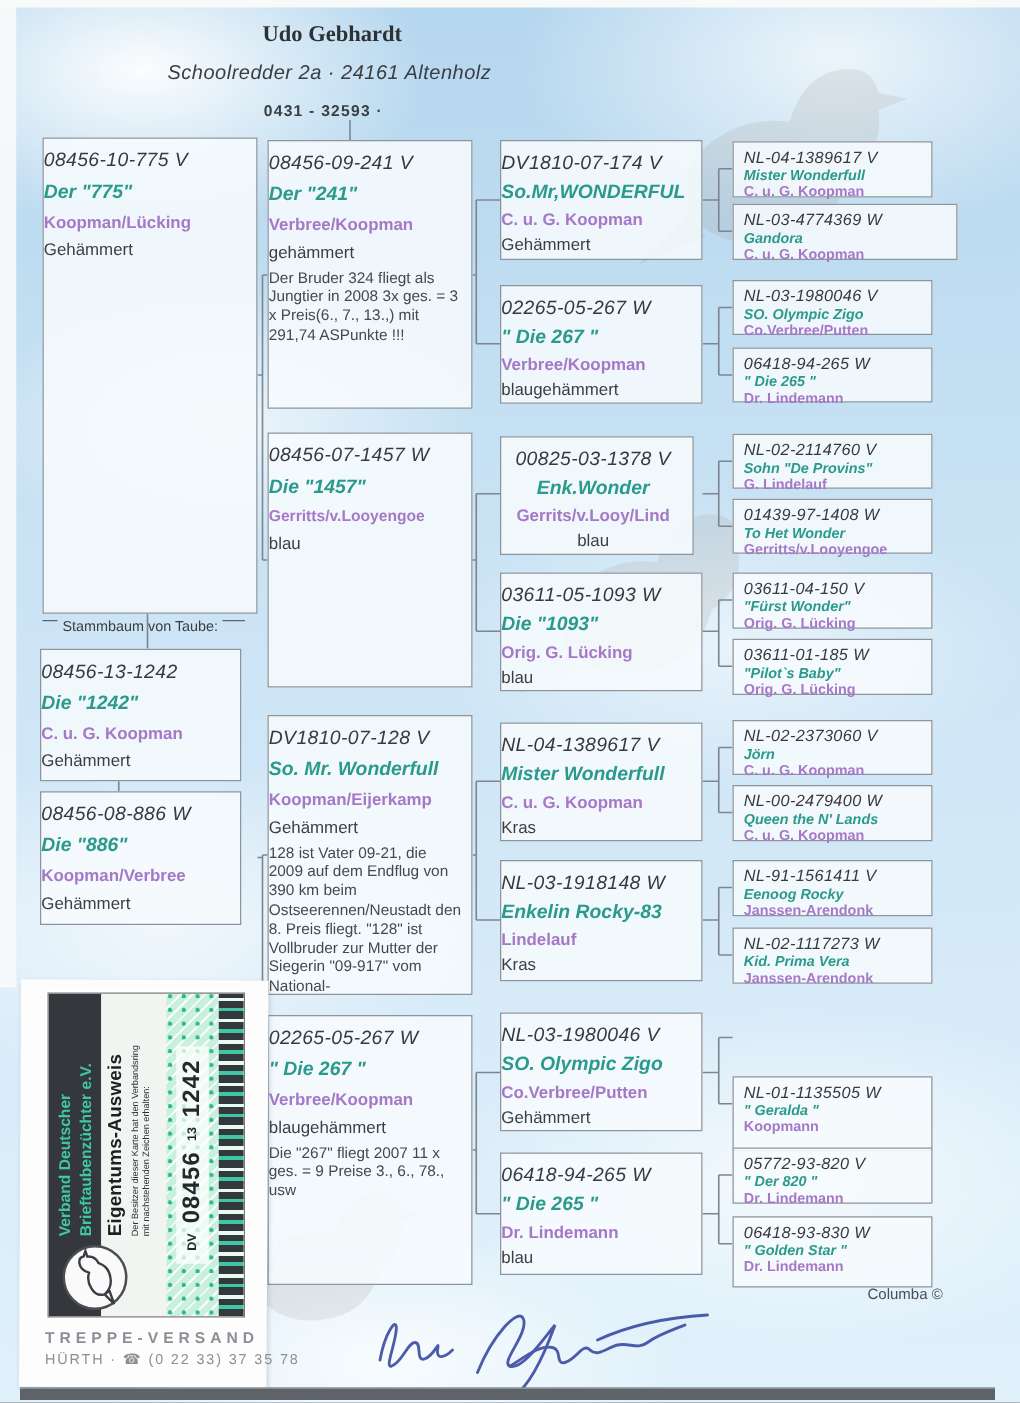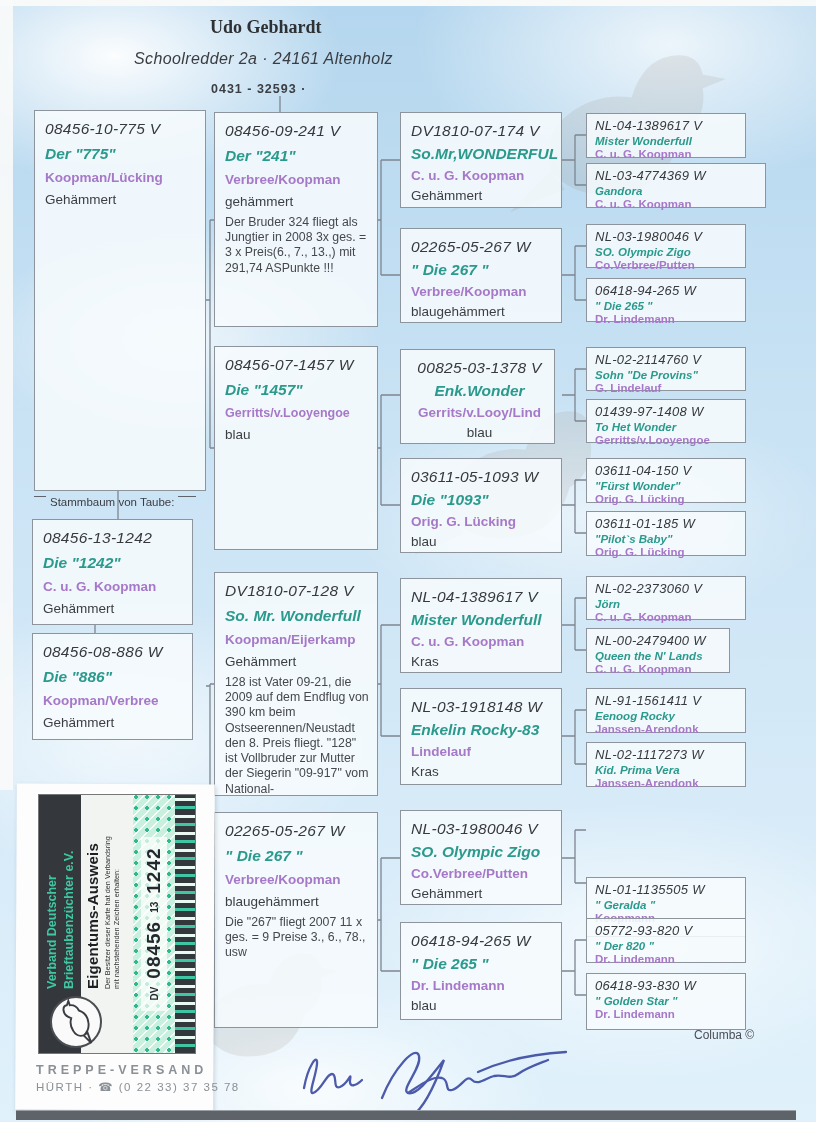--- a/index.html
+++ b/index.html
@@ -14,21 +14,21 @@
       radial-gradient(50% 18% at 78% 84%, rgba(255,255,255,.7), rgba(255,255,255,0) 70%),
       radial-gradient(42% 14% at 38% 97%, rgba(255,255,255,.8), rgba(255,255,255,0) 70%),
       linear-gradient(180deg,#b4d6ee 0%,#c8e2f4 35%,#d6eaf8 70%,#e0f1fb 100%);}
   .edge-top{position:absolute;left:0;top:0;width:100%;height:6px;background:#f8fafa;}
   .edge-left{position:absolute;left:0;top:0;width:13px;height:790px;background:rgba(248,250,250,.92);}
   .edge-bottom{position:absolute;left:16px;right:20px;bottom:2px;height:9px;background:#5e636a;border-top:1px solid #9aa0a6;}
   .wm{position:absolute;opacity:.13;}
   .hdr-name{position:absolute;left:210px;top:17px;font-family:"Liberation Serif",serif;font-weight:bold;font-size:18px;color:#2e3134;}
   .hdr-addr{position:absolute;left:134px;top:50px;font-style:italic;font-size:16px;color:#3a3d42;letter-spacing:.4px;}
   .hdr-phone{position:absolute;left:211px;top:82px;font-weight:bold;font-size:12.5px;color:#3a3d42;letter-spacing:1px;}
-  .gbox{position:absolute;box-sizing:border-box;background:rgba(246,250,253,.88);border:1px solid #8d949c;padding:9px 6px 4px 10px;}
+  .gbox{position:absolute;box-sizing:border-box;background:rgba(246,250,253,.88);border:1px solid #8d949c;padding:9px 6px 4px 0;}
   .ring{font-style:italic;font-size:15.5px;color:#36393e;letter-spacing:.3px;white-space:nowrap;}
   .pname{font-style:italic;font-weight:bold;font-size:15.5px;color:#2a9a8c;margin-top:7px;white-space:nowrap;}
   .breeder{font-weight:bold;font-size:13.5px;color:#a678c8;margin-top:7px;white-space:nowrap;}
   .pcolor{font-size:13.5px;color:#3b3e43;margin-top:7px;}
   .note{font-size:12.3px;line-height:1.24;color:#45484d;margin-top:6px;padding-right:2px;}
   .g4{padding:4px 4px 2px 8px;}
   .g4 .ring{font-size:13px;}
   .g4 .pname{font-size:11.5px;margin-top:2px;}
   .g4 .breeder{font-size:11.5px;margin-top:1px;}
   .stammbaum{position:absolute;left:34px;top:496px;width:162px;display:flex;align-items:flex-start;gap:4px;font-size:11.5px;color:#3a3d42;white-space:nowrap;}
@@ -241,36 +241,36 @@
   <div class="gbox g4" style="left:586px;top:511px;width:160px;height:45px;">
     <div class="ring">03611-01-185 W</div>
     <div class="pname">"Pilot`s Baby"</div>
     <div class="breeder">Orig. G. Lücking</div>
   </div>
   <div class="gbox g4" style="left:586px;top:576px;width:160px;height:44px;">
     <div class="ring">NL-02-2373060 V</div>
     <div class="pname">Jörn</div>
     <div class="breeder">C. u. G. Koopman</div>
   </div>
-  <div class="gbox g4" style="left:586px;top:628px;width:144px;height:45px;">
+  <div class="gbox g4" style="left:586px;top:628px;width:160px;height:45px;">
     <div class="ring">NL-00-2479400 W</div>
     <div class="pname">Queen the N' Lands</div>
     <div class="breeder">C. u. G. Koopman</div>
   </div>
   <div class="gbox g4" style="left:586px;top:688px;width:160px;height:45px;">
     <div class="ring">NL-91-1561411 V</div>
     <div class="pname">Eenoog Rocky</div>
     <div class="breeder">Janssen-Arendonk</div>
   </div>
   <div class="gbox g4" style="left:586px;top:742px;width:160px;height:45px;">
     <div class="ring">NL-02-1117273 W</div>
     <div class="pname">Kid. Prima Vera</div>
     <div class="breeder">Janssen-Arendonk</div>
   </div>
-  <div class="gbox g4" style="left:586px;top:861px;width:160px;height:60px;margin-top:16px;">
+  <div class="gbox g4" style="left:586px;top:861px;width:160px;height:60px;">
     <div class="ring">NL-01-1135505 W</div>
     <div class="pname">" Geralda "</div>
     <div class="breeder">Koopmann</div>
   </div>
   <div class="gbox g4" style="left:586px;top:918px;width:160px;height:45px;">
     <div class="ring">05772-93-820 V</div>
     <div class="pname">" Der 820 "</div>
     <div class="breeder">Dr. Lindemann</div>
   </div>
   <div class="gbox g4" style="left:586px;top:973px;width:160px;height:57px;">

